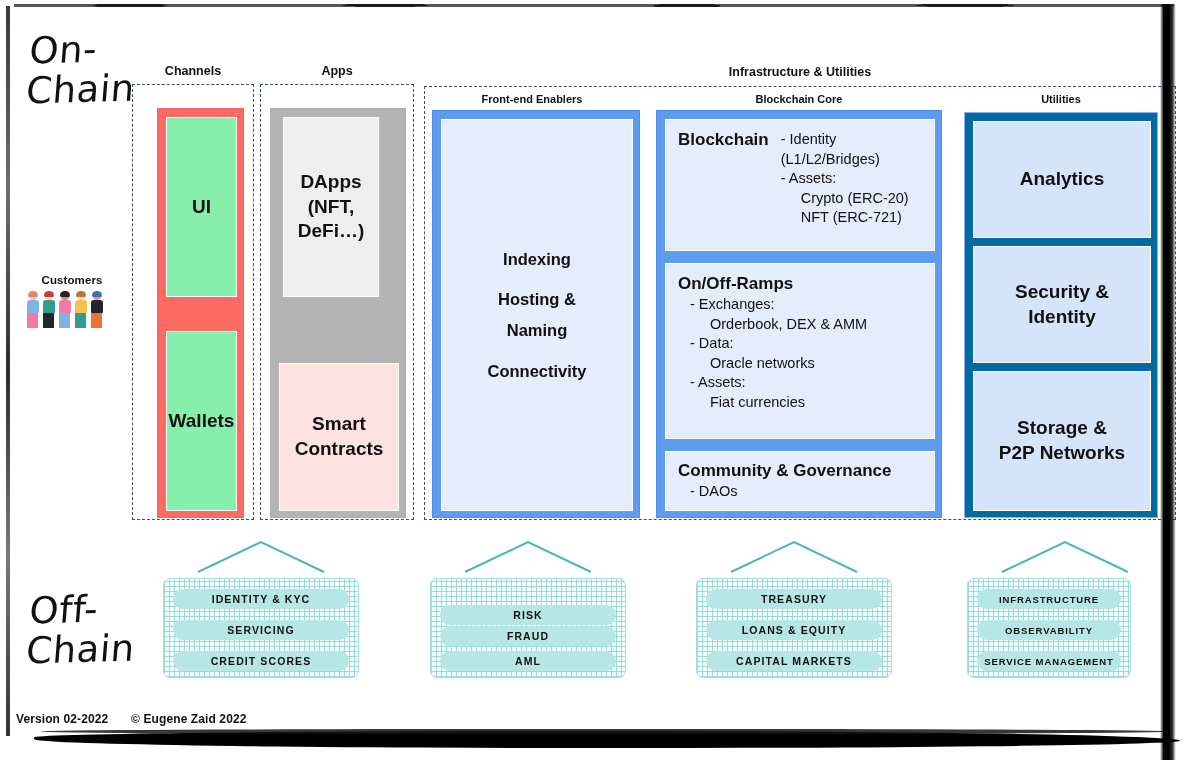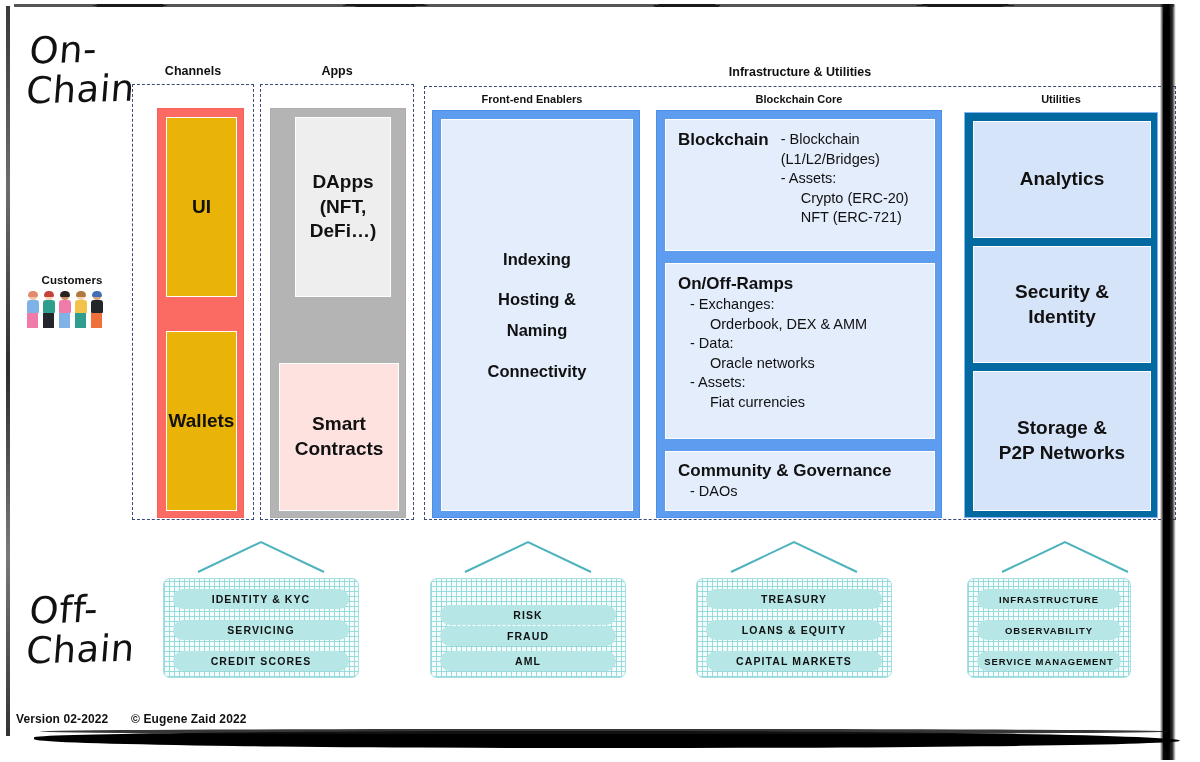--- a/index.html
+++ b/index.html
@@ -64,21 +64,21 @@
   .group-title{position:absolute;text-align:center;font-size:12.5px;font-weight:bold;color:#111;z-index:3;}
   .group-title.small{font-size:11px;}
 
   
   .frame{position:absolute;box-sizing:border-box;z-index:3;}
   .cell{position:absolute;box-sizing:border-box;display:flex;align-items:center;justify-content:center;
         text-align:center;font-weight:bold;color:#111;}
   .cell.left{align-items:flex-start;justify-content:flex-start;text-align:left;}
 
   .frame-red{background:#fb6b63;border:1px solid #f9615a;}
-  .cell-red{background:#eab308;border:1px solid #ffffff;}
+  .cell-red{background:#86efac;border:1px solid #ffffff;}
   .frame-gray{background:#b4b4b4;border:1px solid #adadad;}
   .cell-graylight{background:#eeeeee;border:1px solid #ffffff;}
   .cell-pink{background:#fde2df;border:1px solid #ffffff;}
   .frame-blue{background:#5d9cef;border:1px solid #4a8fe8;}
   .cell-bluepale{background:#e3edfc;border:1px solid #ffffff;}
   .frame-blue2{background:#0369a1;border:1px solid #83b5f1;}
   .cell-blue2{background:#d6e4fa;border:1px solid #ffffff;}
 
   .cell-title{font-size:17px;font-weight:bold;display:block;margin-bottom:1px;}
   .cell-body{font-size:14.5px;font-weight:normal;display:block;line-height:1.35;}
@@ -175,21 +175,21 @@
   <div class="frame frame-red" style="left:157px;top:108px;width:87px;height:410px;">
     <div class="cell cell-red" style="left:8px;top:8px;width:71px;height:180px;">
       <span class="big-label">UI</span>
     </div>
     <div class="cell cell-red" style="left:8px;top:222px;width:71px;height:180px;">
       <span class="big-label">Wallets</span>
     </div>
   </div>
 
   <div class="frame frame-gray" style="left:270px;top:108px;width:136px;height:410px;">
-    <div class="cell cell-graylight" style="left:24px;top:8px;width:96px;height:180px;">
+    <div class="cell cell-graylight" style="left:12px;top:8px;width:96px;height:180px;">
       <span class="big-label prewrap" style="white-space: pre-line;">DApps
 (NFT, DeFi…)</span>
     </div>
     <div class="cell cell-pink" style="left:8px;top:254px;width:120px;height:148px;">
       <span class="big-label prewrap" style="white-space: pre-line;">Smart
 Contracts</span>
     </div>
   </div>
 
   <div class="frame frame-blue" style="left:432px;top:110px;width:208px;height:408px;">
@@ -199,21 +199,21 @@
 Naming</span>
       <span class="stack-label prewrap" style="margin-top:10px;">Connectivity</span>
     </div>
   </div>
 
   <div class="frame frame-blue" style="left:656px;top:110px;width:286px;height:408px;">
 
     <div class="cell cell-bluepale left" style="left:8px;top:8px;width:270px;height:132px;padding:10px 8px 0 12px;">
       <span class="cell-title">Blockchain</span>
       <span class="cell-body">
-        <span class="ind1">- Blockchain (L1/L2/Bridges)</span>
+        <span class="ind1">- Identity (L1/L2/Bridges)</span>
         <span class="ind1">- Assets:</span>
         <span class="ind2">Crypto (ERC-20)</span>
         <span class="ind2">NFT    (ERC-721)</span>
       </span>
     </div>
 
     <div class="cell cell-bluepale left" style="left:8px;top:152px;width:270px;height:176px;padding:10px 8px 0 12px;flex-direction:column;">
       <span class="cell-title">On/Off-Ramps</span>
       <span class="cell-body">
         <span class="ind1">- Exchanges:</span>

